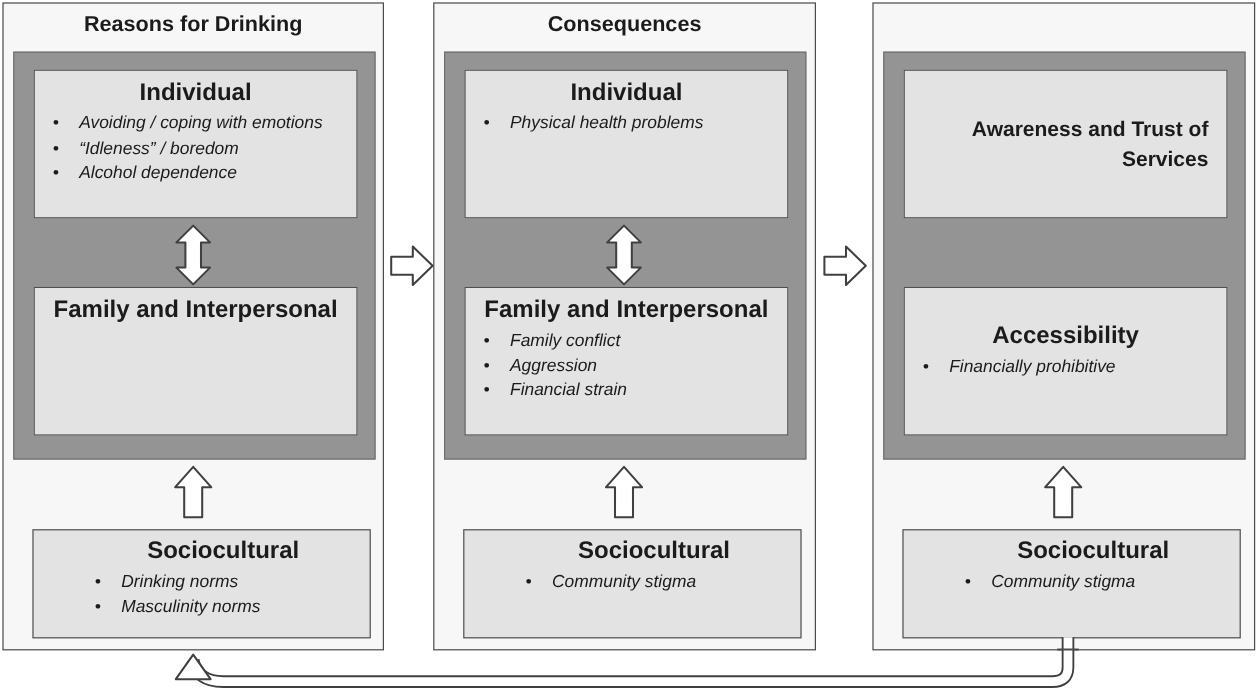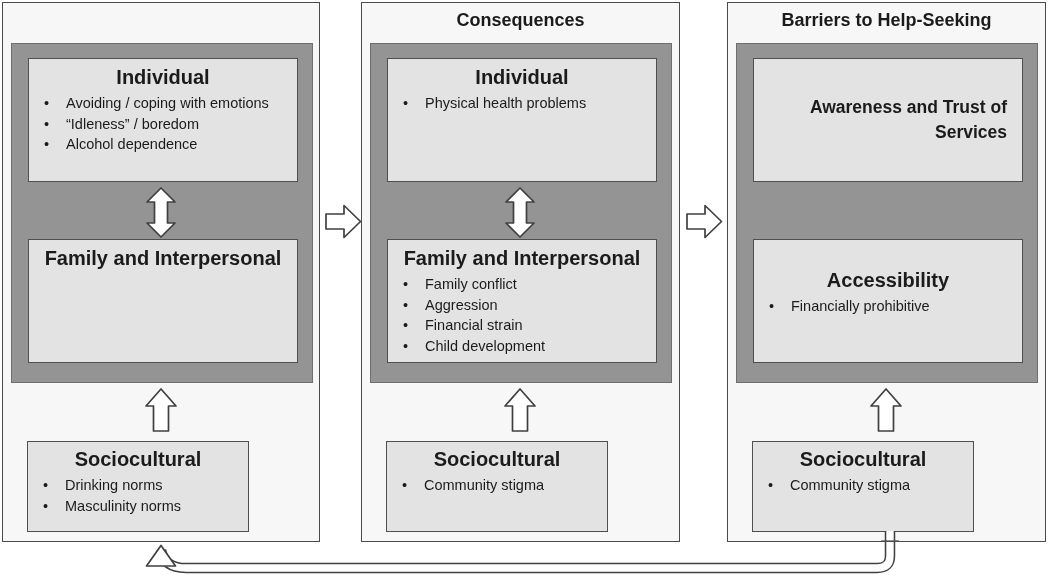--- a/index.html
+++ b/index.html
@@ -28,47 +28,48 @@
     border:1px solid var(--inner-border,#6e6e6e);
     padding-left:43px;
   }
   .box{
     position:absolute;box-sizing:border-box;
     background:var(--box-bg,#e3e3e3);
     border:1px solid var(--box-border,#4f4f4f);
   }
   .box1{left:16px;top:14px;width:270px;height:124px;}
   .box2{left:16px;top:195px;width:270px;height:124px;}
-  .soc{left:24px;top:438px;width:222px;height:91px;}
+  .soc{left:24px;top:438px;width:282px;height:91px;padding-left:36px;}
   .box h3{
     margin:0;padding-top:6px;text-align:center;
     font-size:20px;line-height:24px;font-weight:bold;white-space:nowrap;
   }
   .soc h3{padding-top:5px;}
-  .bl{margin-top:4px;}
+  .bl{margin-top:4px;font-style:italic;}
   .brow{display:flex;font-size:14.5px;line-height:20.5px;}
   .brow::before{content:"\2022";flex:0 0 22px;margin-left:15px;}
   .btxt{padding-right:6px;}
   
   .col-r .box1{display:flex;align-items:center;justify-content:center;}
   .col-r .box1 h3{padding:0;font-size:17.5px;line-height:25px;white-space:normal;max-width:238px;text-align:right;}
   .col-r .box2 h3{padding-top:28px;}
   
   .overlay{position:absolute;left:0;top:0;width:1050px;height:583px;pointer-events:none;}
   .arr{fill:var(--arrow-fill,#ffffff);stroke:var(--arrow-outline,#404040);stroke-width:1.7;stroke-linejoin:round;}
   .pipe-outer{fill:none;stroke:var(--arrow-outline,#404040);stroke-width:10.5;stroke-linejoin:round;}
   .pipe-inner{fill:none;stroke:var(--arrow-fill,#ffffff);stroke-width:7.4;stroke-linejoin:round;}
   .patch{stroke:var(--panel-border,#4a4a4a);stroke-width:1.6;}
 </style>
 </head>
 <body>
 
 <div class="stage">
 
   <section class="panel col-l">
+    <h2 class="ptitle">Reasons for Drinking</h2>
     <div class="dark">
       <div class="box box1">
         <h3>Individual</h3>
         <div class="bl">
           <div class="brow">
               <span class="btxt">Avoiding / coping with emotions</span>
             </div>
           <div class="brow">
               <span class="btxt">“Idleness” / boredom</span>
             </div>
@@ -110,38 +111,34 @@
         <div class="bl">
           <div class="brow">
               <span class="btxt">Family conflict</span>
             </div>
           <div class="brow">
               <span class="btxt">Aggression</span>
             </div>
           <div class="brow">
               <span class="btxt">Financial strain</span>
             </div>
-          <div class="brow">
-              <span class="btxt">Child development</span>
-            </div>
         </div>
       </div>
     </div>
     <div class="box soc">
       <h3>Sociocultural</h3>
       <div class="bl">
         <div class="brow">
             <span class="btxt">Community stigma</span>
           </div>
       </div>
     </div>
   </section>
 
   <section class="panel col-r">
-    <h2 class="ptitle">Barriers to Help-Seeking</h2>
     <div class="dark">
       <div class="box box1">
         <h3>Awareness and Trust of Services</h3>
       </div>
       <div class="box box2">
         <h3>Accessibility</h3>
         <div class="bl">
           <div class="brow">
               <span class="btxt">Financially prohibitive</span>
             </div>

